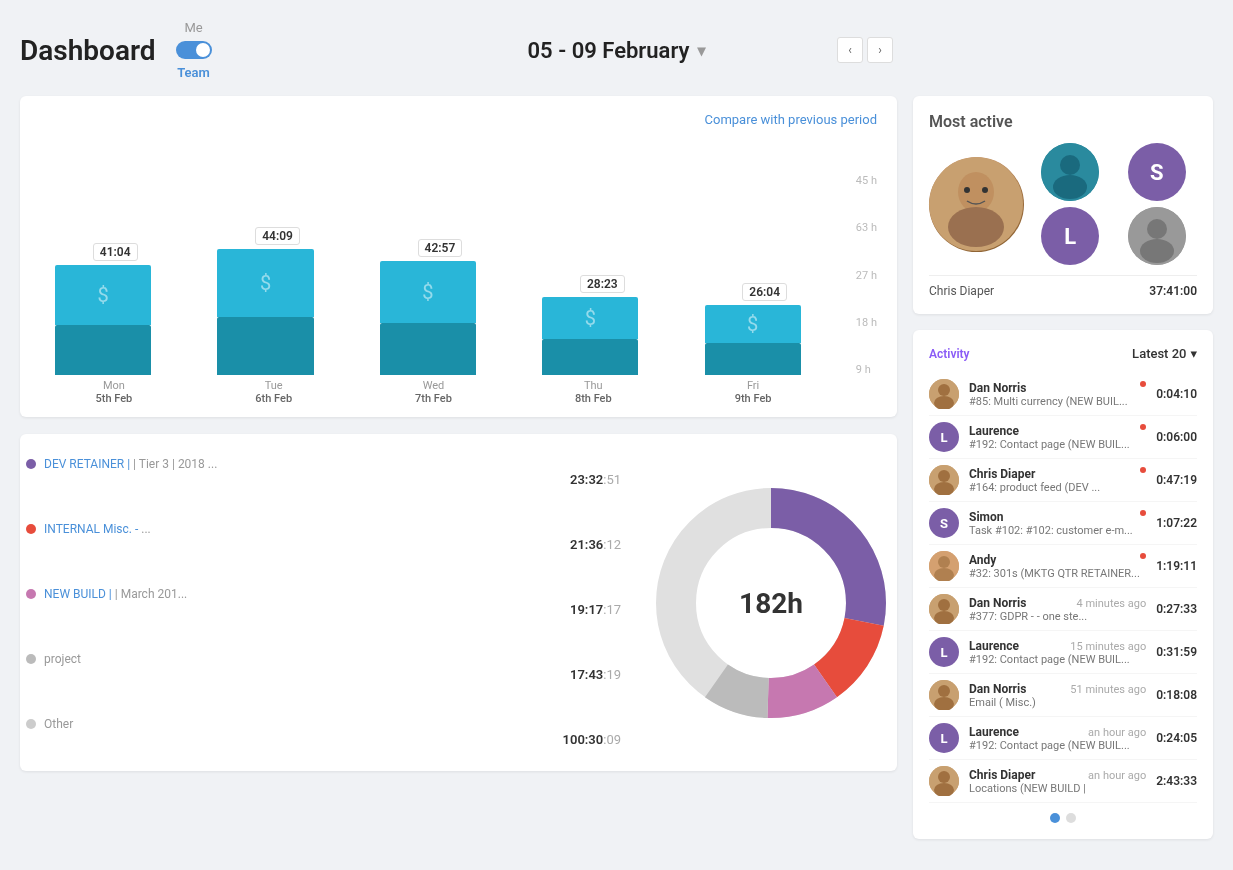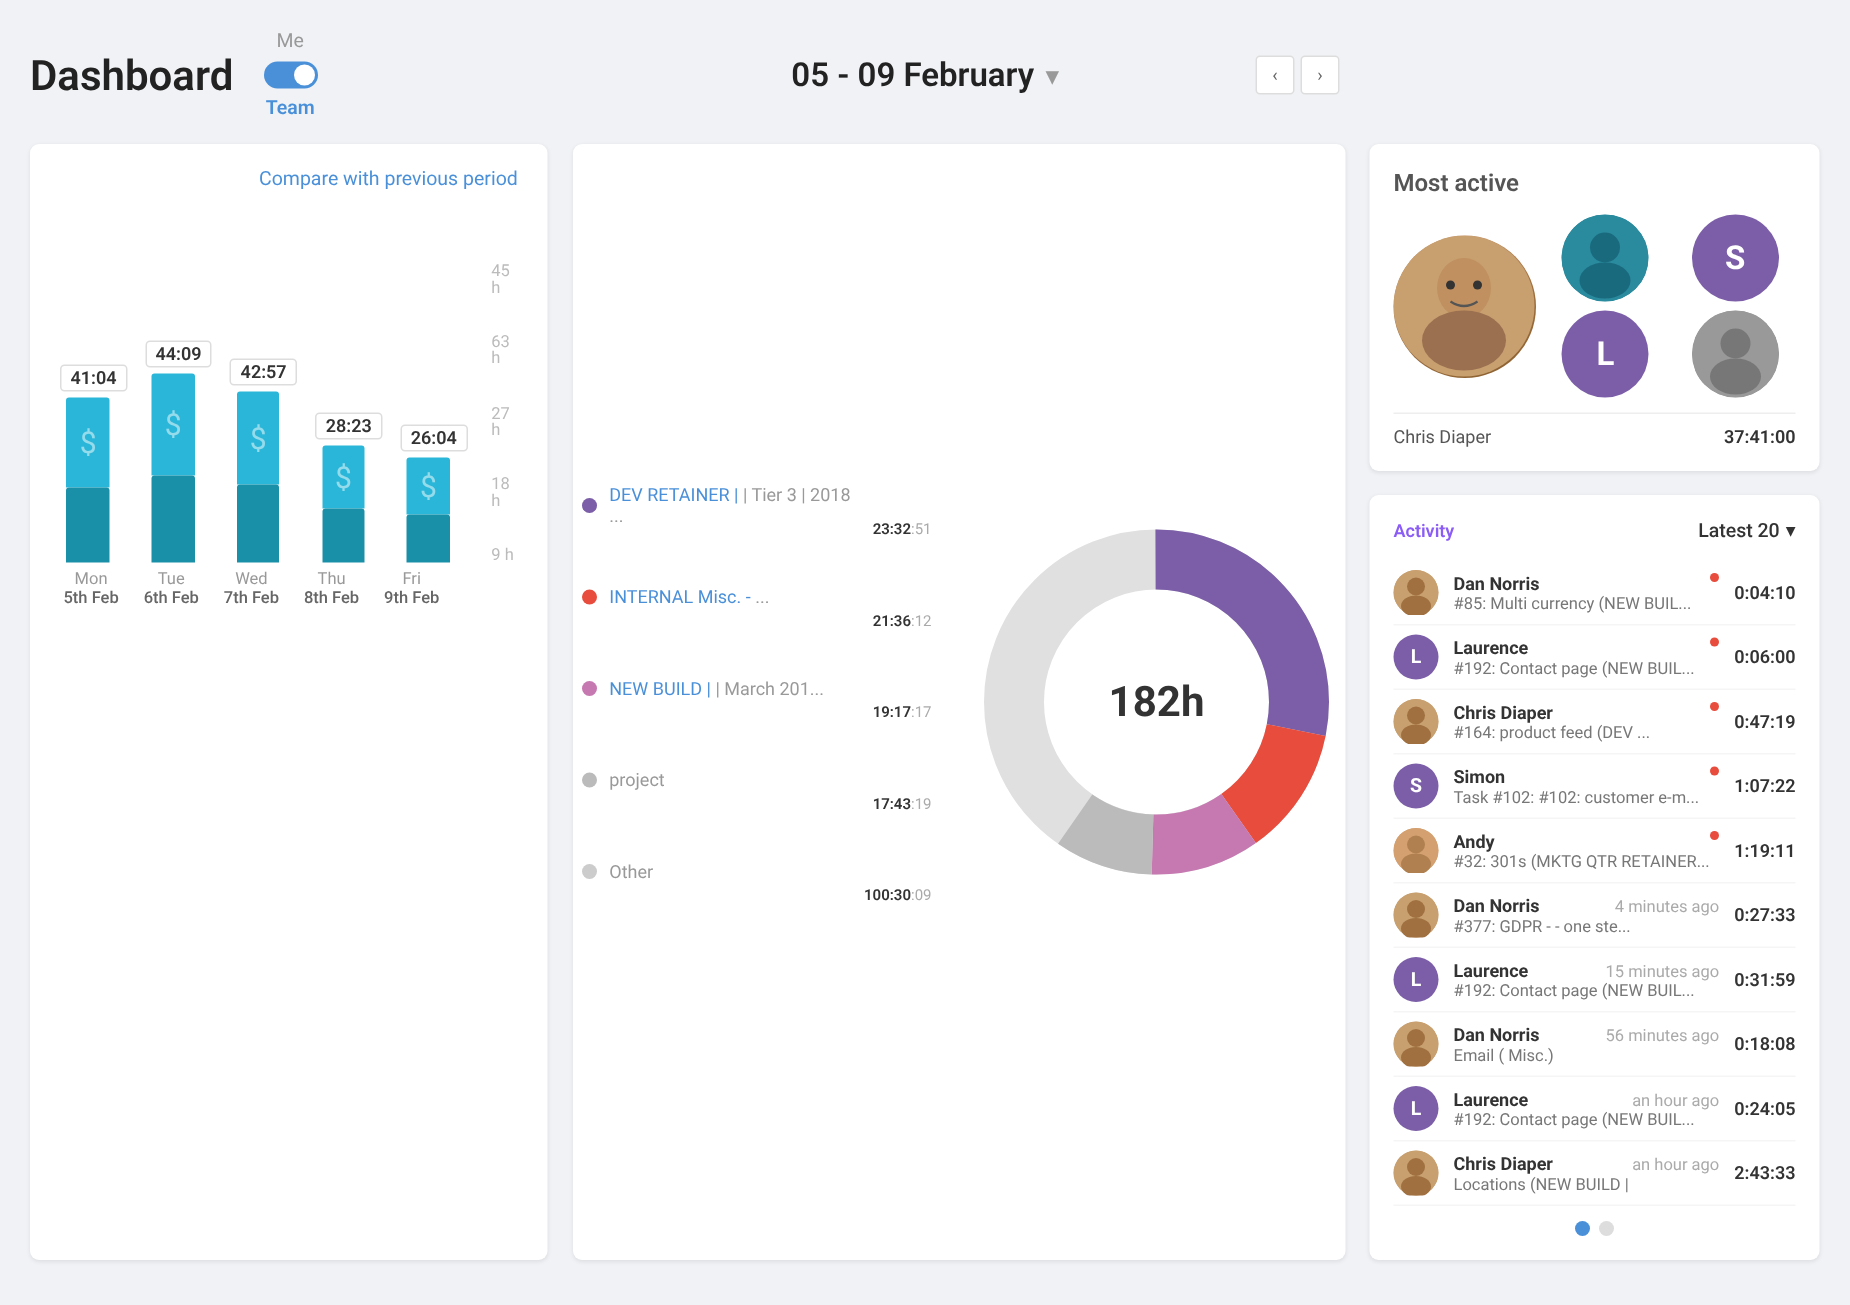--- a/index.html
+++ b/index.html
@@ -93,21 +93,21 @@
     }
 
     
     .main-content {
       display: flex;
       gap: 16px;
     }
     .left-panel {
       flex: 1;
       display: flex;
-      flex-direction: row;
+      flex-direction: column;
       gap: 17px;
     }
     .right-panel {
       width: 300px;
       display: flex;
       flex-direction: column;
       gap: 16px;
     }
 
     
@@ -210,21 +210,21 @@
       color: #4a90d9;
       font-size: 12px;
       flex: 1;
     }
     .legend-label-gray {
       color: #999;
       font-size: 12px;
       flex: 1;
     }
     .legend-time {
-      font-size: 10px;
+      font-size: 13px;
       font-weight: 600;
       color: #333;
       margin-top: 32px;
     }
     .legend-time span {
       color: #aaa;
       font-weight: normal;
     }
     .donut-wrapper {
       width: 240px;
@@ -719,21 +719,21 @@
             <div class="activity-avatar" style="background:#c8a070;">
               <svg width="30" height="30" viewBox="0 0 30 30">
                   <circle cx="15" cy="15" r="15" fill="#c8a070"></circle>
                   <circle cx="15" cy="11" r="6" fill="#a07040"></circle>
                   <ellipse cx="15" cy="24" rx="10" ry="7" fill="#a07040"></ellipse>
                 </svg>
             </div>
             <div class="activity-info">
               <div style="display:flex; justify-content:space-between; align-items:baseline;">
                 <span class="activity-name">Dan Norris</span>
-                <span class="activity-time-ago">56 minutes ago</span>
+                <span class="activity-time-ago">51 minutes ago</span>
               </div>
               <div class="activity-desc">Email ( Misc.)</div>
             </div>
             <div class="activity-duration">0:18:08</div>
           </div>
 
           <div class="activity-item">
             <div class="activity-avatar" style="background:#7b5ea7;">L</div>
             <div class="activity-info">
               <div style="display:flex; justify-content:space-between; align-items:baseline;">

